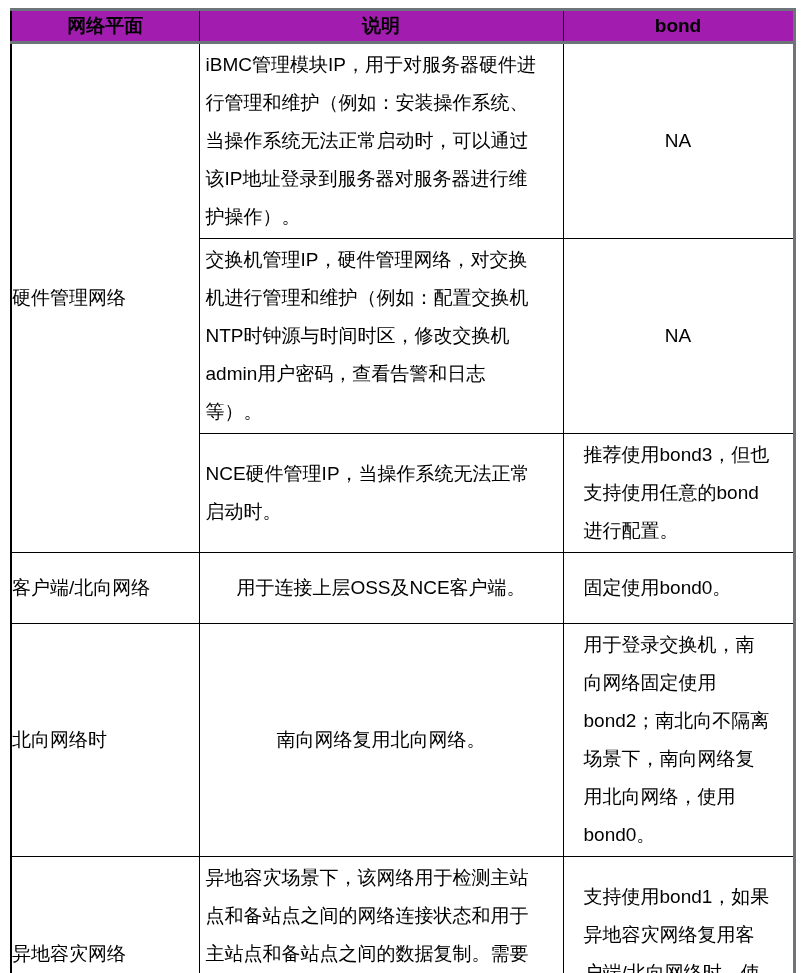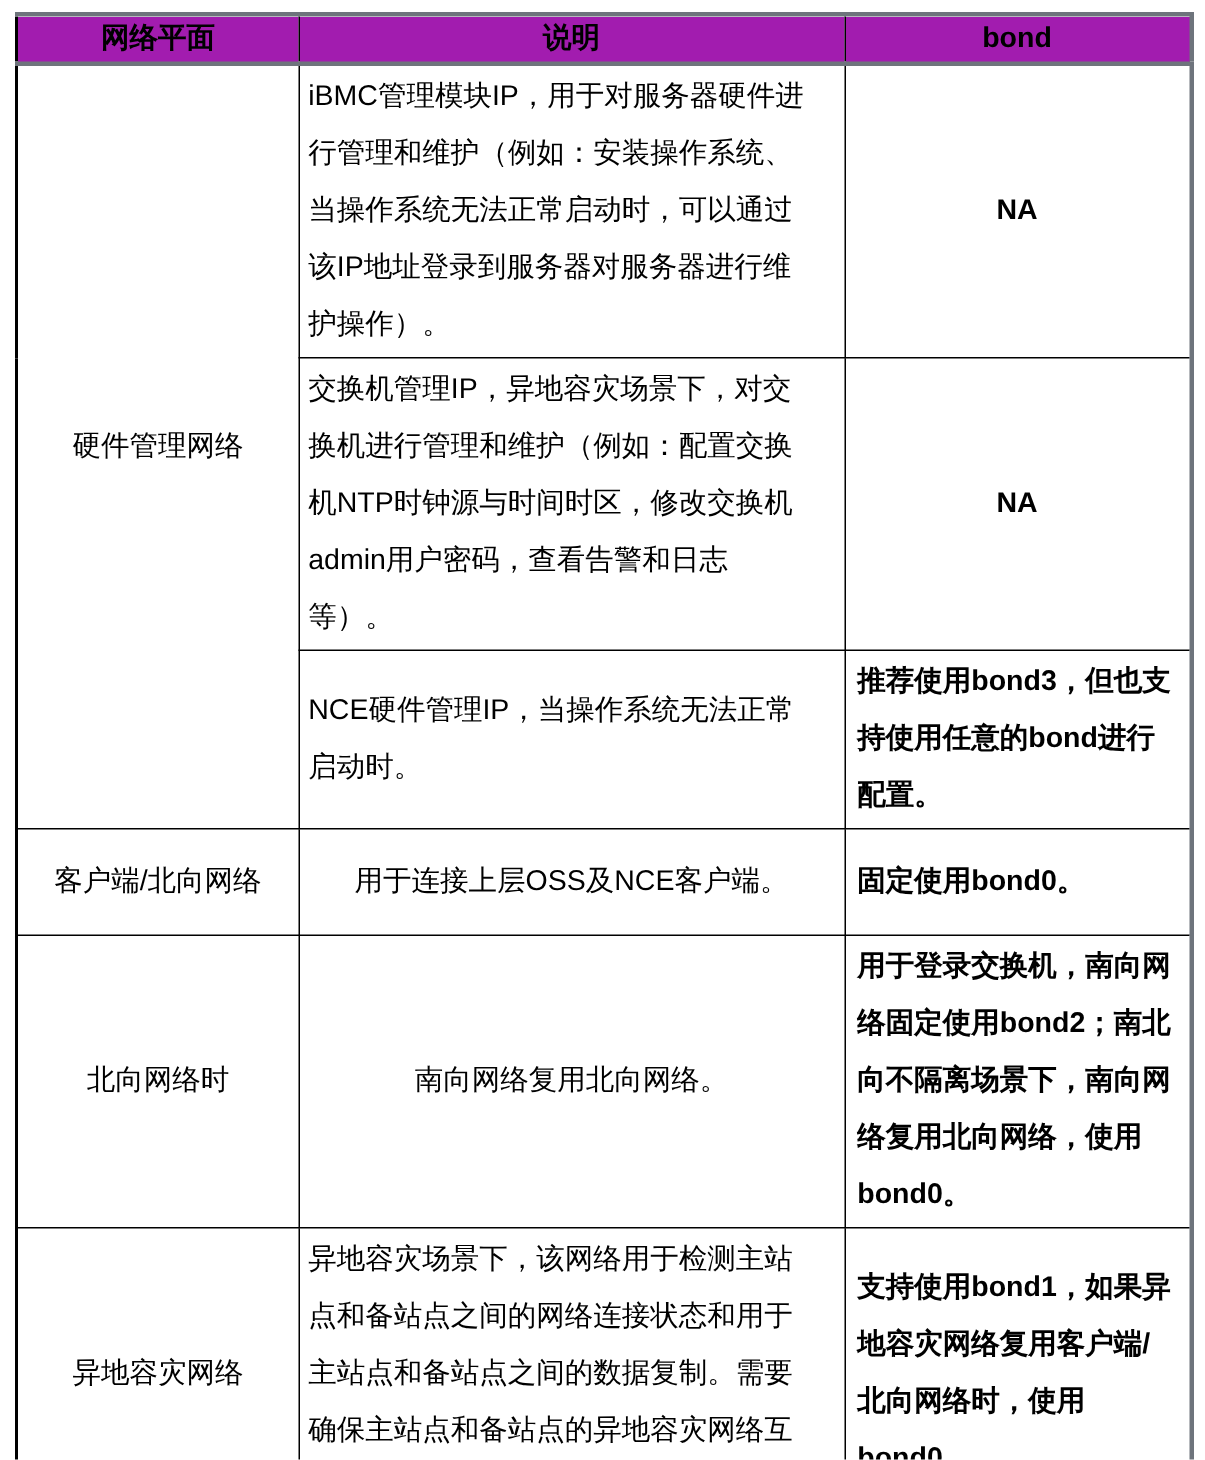--- a/index.html
+++ b/index.html
@@ -41,35 +41,33 @@
   .net-table thead th {
     background: #a21caf;
     border-bottom: 3px solid #6e747c;
     font-weight: bold;
     text-align: center;
     height: 30px;
     line-height: 28px;
     font-size: 19px;
   }
   td.plane {
-    text-align: center;
     margin-top: 44px;
   }
   td.desc {
     text-align: left;
     padding: 2px 24px 2px 6px;
   }
   td.desc.center {
     text-align: center;
     padding: 16px 8px;
   }
   td.bond {
     text-align: left;
-    padding: 2px 8px;
-    font-weight: bold;
+    padding: 2px 20px;
   }
   td.bond.center {
     text-align: center;
   }
   tr.rh1 { height: 193px; }
   tr.rh2 { height: 194px; }
   tr.rh3 { height: 116px; }
   tr.rh4 { height: 41px;  }
   tr.rh5 { height: 189px; }
   tr.rh6 { height: 192px; }
@@ -91,21 +89,21 @@
         <th>bond</th>
       </tr>
     </thead>
     <tbody>
       <tr class="rh1">
         <td class="plane" rowspan="3">硬件管理网络</td>
         <td class="desc">iBMC管理模块IP，用于对服务器硬件进行管理和维护（例如：安装操作系统、当操作系统无法正常启动时，可以通过该IP地址登录到服务器对服务器进行维护操作）。</td>
         <td class="bond center">NA</td>
       </tr>
       <tr class="rh2">
-        <td class="desc">交换机管理IP，异地容灾场景下，对交换机进行管理和维护（例如：配置交换机NTP时钟源与时间时区，修改交换机admin用户密码，查看告警和日志等）。</td>
+        <td class="desc">交换机管理IP，硬件管理网络，对交换机进行管理和维护（例如：配置交换机NTP时钟源与时间时区，修改交换机admin用户密码，查看告警和日志等）。</td>
         <td class="bond center">NA</td>
       </tr>
       <tr class="rh3">
         <td class="desc">NCE硬件管理IP，当操作系统无法正常启动时。</td>
         <td class="bond">推荐使用bond3，但也支持使用任意的bond进行配置。</td>
       </tr>
       <tr class="rh4">
         <td class="plane">客户端/北向网络</td>
         <td class="desc center">用于连接上层OSS及NCE客户端。</td>
         <td class="bond">固定使用bond0。</td>

